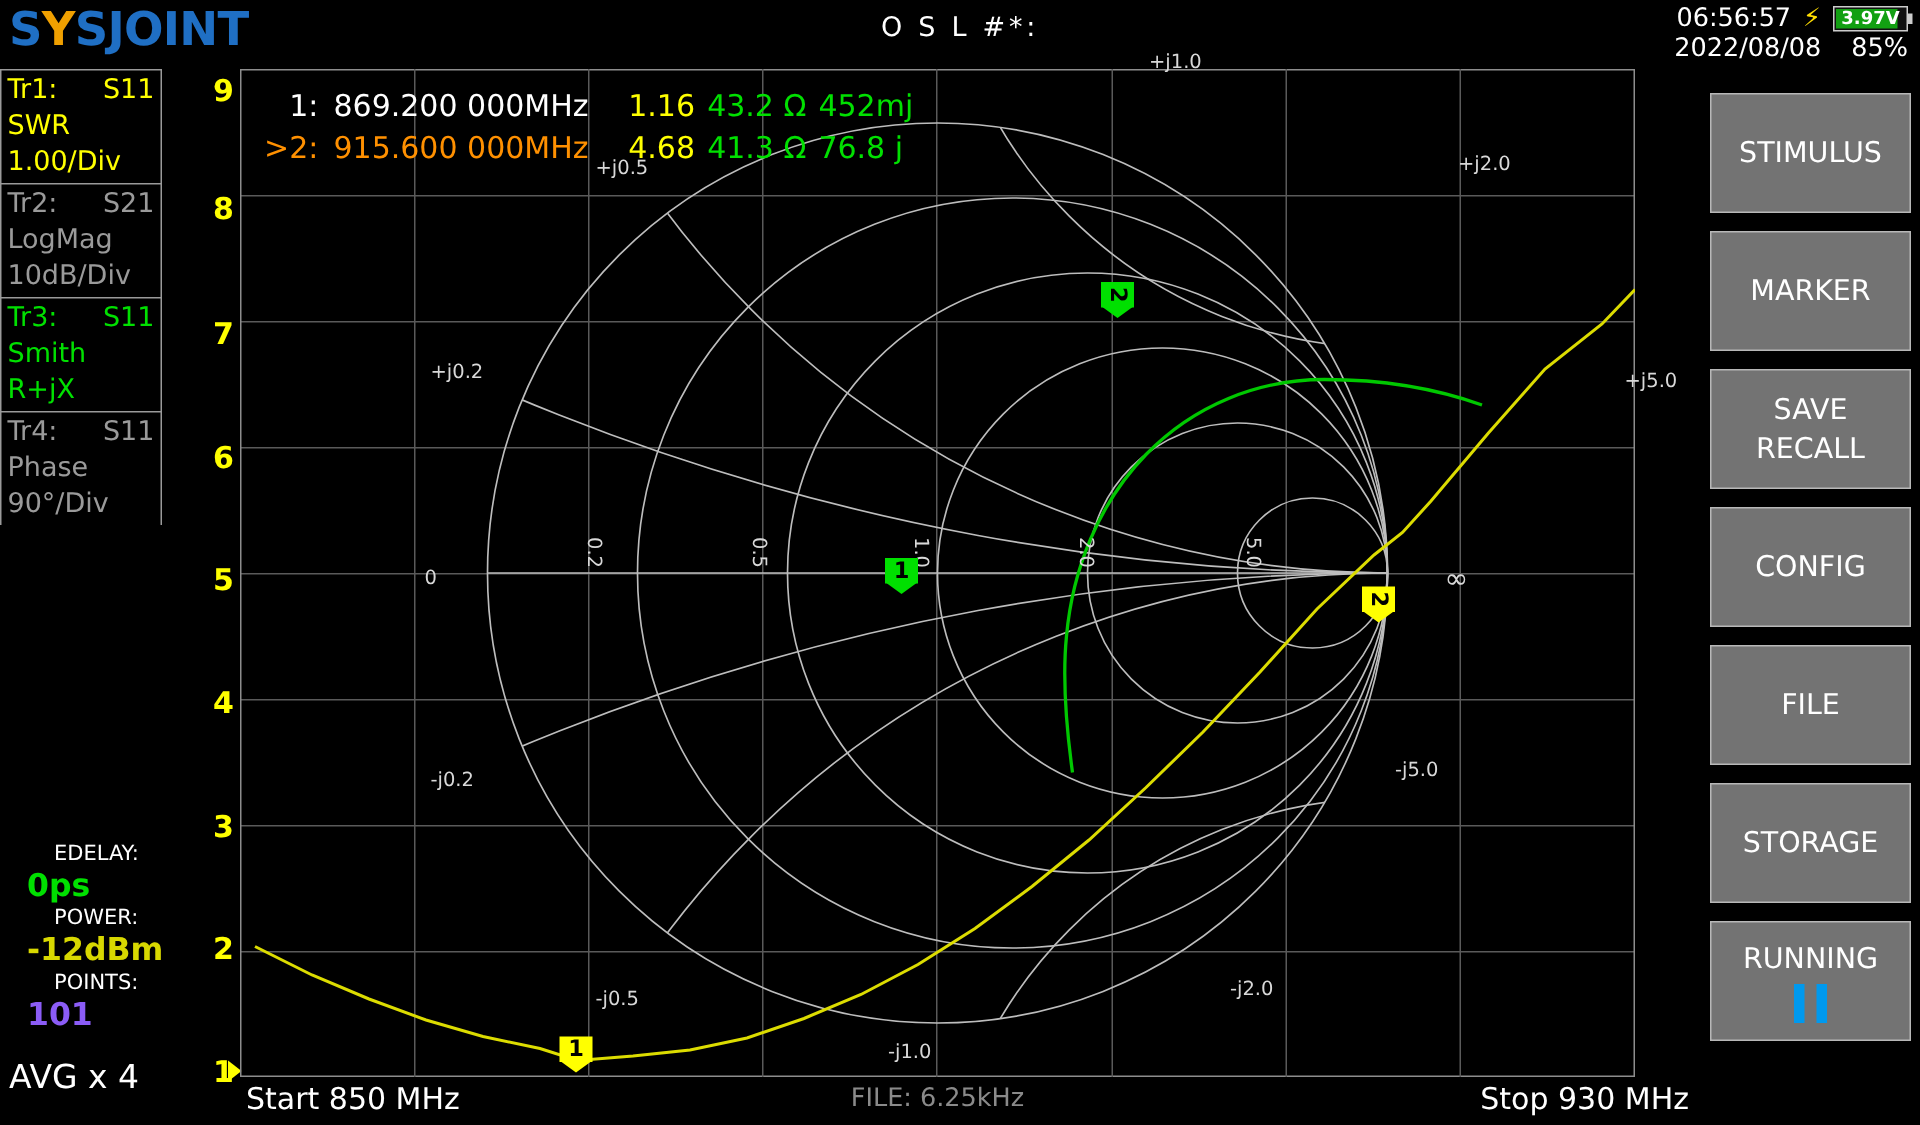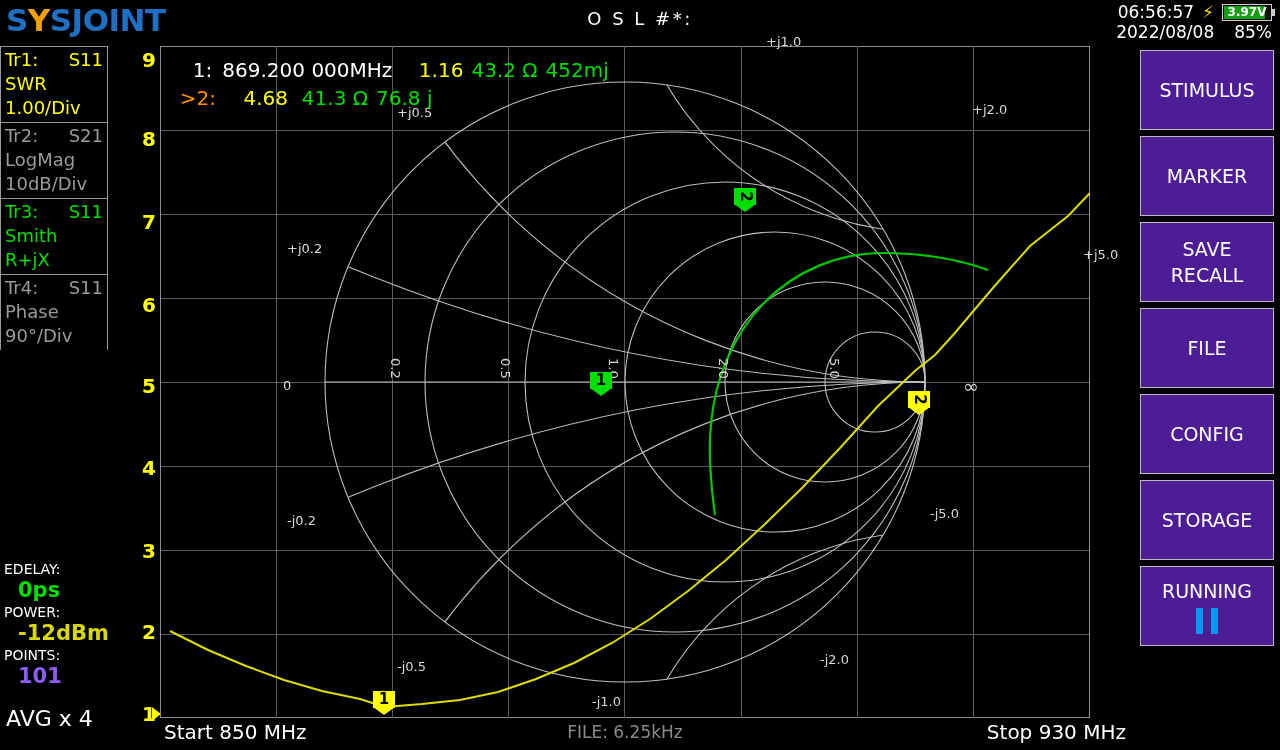--- a/index.html
+++ b/index.html
@@ -72,21 +72,21 @@
   }
   .tr-box.last { border-bottom: 1px solid #9a9a9a; }
   .tr-line { font-size: 18px; line-height: 24px; white-space: nowrap; }
   .tr-line .ch { margin-right: 6px; }
   .tr-line .sp { float: right; }
   .active-y { color: #ffff00; }
   .active-g { color: #00e000; }
   .inactive { color: #9a9a9a; }
 
   .statbox { position: absolute; left: 0; top: 560px; width: 112px; }
-  .stat-label { font-size: 14px; line-height: 18px; color: #ffffff; padding-left: 4px;}
+  .stat-label { font-size: 14px; line-height: 18px; color: #ffffff; padding-left: 4px; margin-left: 32px;}
   .stat-value { font-size: 21px; line-height: 25px; padding-left: 18px; font-weight: bold; }
   .v-green { color: #00e000; }
   .v-yellow { color: #d8d800; }
   .v-red { color: #8b5cf6; }
   .avg { position: absolute; left: 6px; top: 706px; font-size: 22px; color: #ffffff; }
 
   
   .graph-area { position: absolute; left: 160px; top: 46px; width: 930px; height: 672px; }
   .graph-grid { position: absolute; inset: 0; }
   .gl { position: absolute; background: #5a5a5a; }
@@ -160,26 +160,27 @@
   .f-start { position: absolute; left: 4px; top: 2px; font-size: 20px; color: #ffffff; }
   .f-ifbw  { position: absolute; left: 0; top: 4px; width: 930px; text-align: center; font-size: 17px; color: #8a8a8a; }
   .f-stop  { position: absolute; right: 4px; top: 2px; font-size: 20px; color: #ffffff; }
 
   
   .menu { position: absolute; left: 1140px; top: 50px; width: 134px; }
   .menu-btn {
     width: 134px; height: 80px;
     border: 1px solid #b8b8b8;
     box-sizing: border-box;
-    background: #4c1d95;
+    background: #737373;
     display: flex; flex-direction: column;
     align-items: center; justify-content: center;
     margin-bottom: 6px;
     color: #ffffff; font-size: 19px; line-height: 26px;
     text-align: center;
+    margin-top: 12px;
   }
   .menu-btn .l2 { font-size: 19px; }
   .pause-icon { display: flex; gap: 8px; margin-top: 4px; }
   .pause-icon i { display: block; width: 7px; height: 26px; background: #0099ee; }
 </style>
 </head>
 <body>
 
 <div class="root">
 
@@ -365,20 +366,21 @@
   <div class="readout">
     <div class="rr m1c">
       <span class="idx">1:</span>
       <span class="freq">869.200 000MHz</span>
       <span class="swr">1.16</span>
       <span class="res">43.2 Ω</span>
       <span class="rea">452mj</span>
     </div>
     <div class="rr m2c">
       <span class="idx">&gt;2:</span>
+      <span class="freq">915.600 000MHz</span>
       <span class="swr">4.68</span>
       <span class="res">41.3 Ω</span>
       <span class="rea">76.8 j</span>
     </div>
   </div>
 
   <div class="footer">
     <span class="f-start">Start   850 MHz</span>
     <span class="f-ifbw">FILE: 6.25kHz</span>
     <span class="f-stop">Stop   930 MHz</span>
@@ -389,24 +391,24 @@
       <span>STIMULUS</span>
     </div>
     <div class="menu-btn">
       <span>MARKER</span>
     </div>
     <div class="menu-btn">
       <span>SAVE</span>
       <span class="l2">RECALL</span>
     </div>
     <div class="menu-btn">
+      <span>CONFIG</span>
+    </div>
+    <div class="menu-btn">
       <span>FILE</span>
-    </div>
-    <div class="menu-btn">
-      <span>CONFIG</span>
     </div>
     <div class="menu-btn">
       <span>STORAGE</span>
     </div>
     <div class="menu-btn">
       <span>RUNNING</span>
       <span class="pause-icon">
           <i></i>
           <i></i>
         </span>

